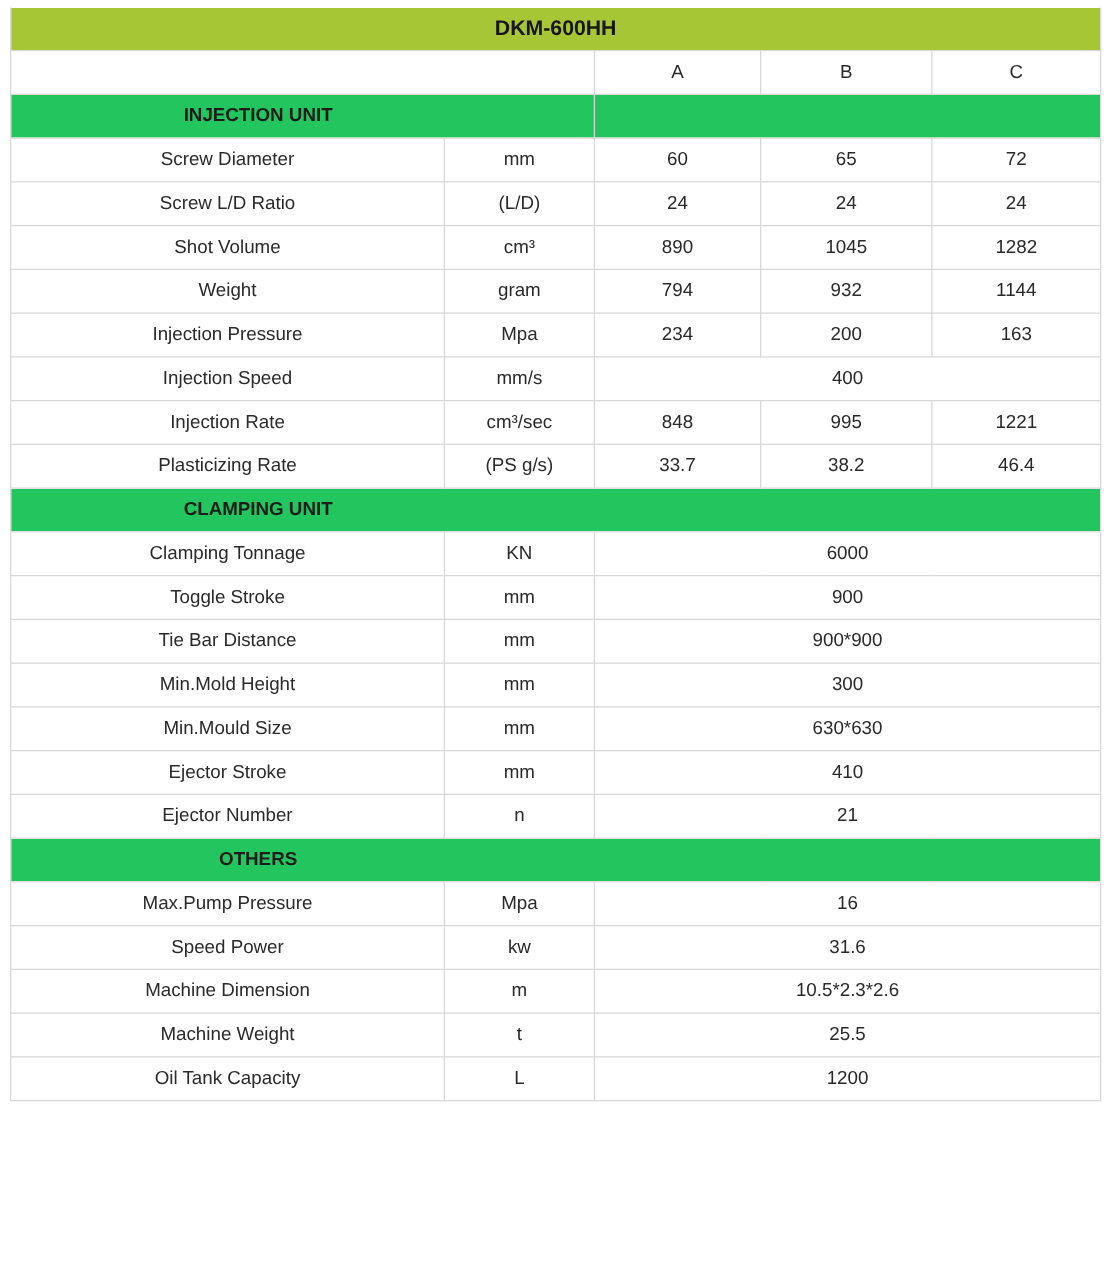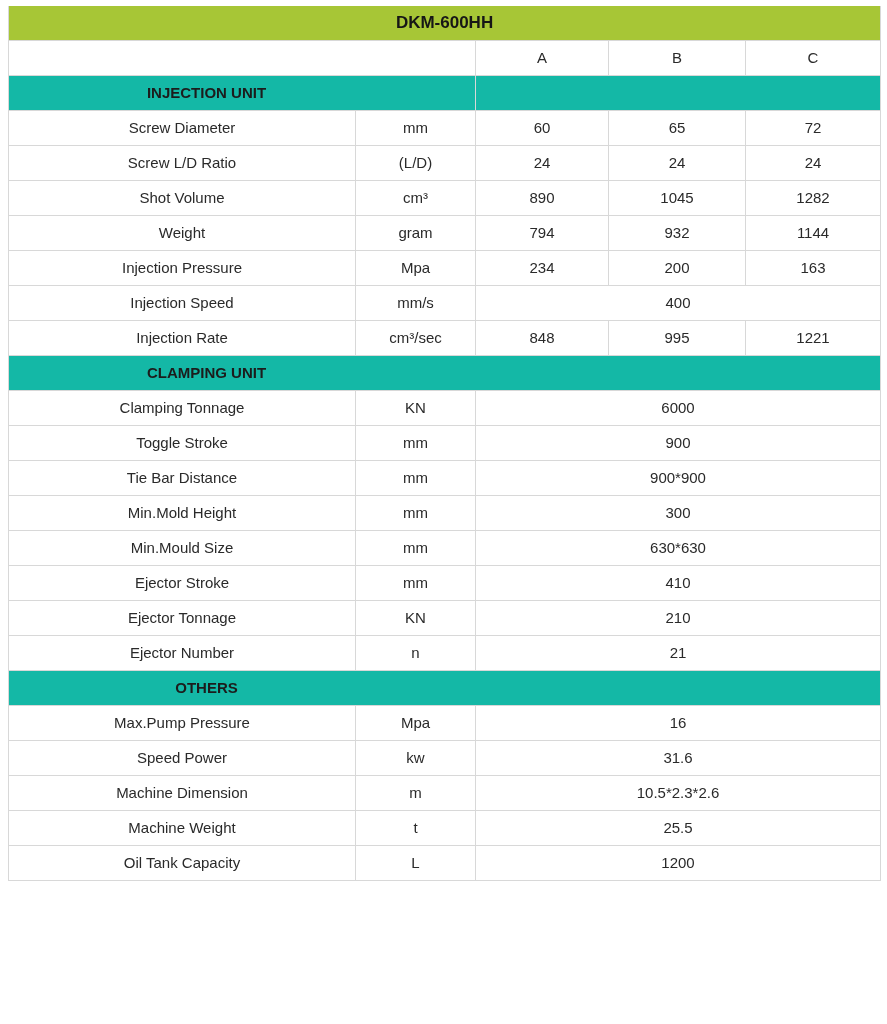--- a/index.html
+++ b/index.html
@@ -37,21 +37,21 @@
     border: none;
     height: 34px;
     font-size: 17px;
     font-weight: bold;
     color: #161616;
   }
   
   tr.col-header-row td { font-size: 15px; color: #2a2a2a; }
   
   tr.section-row td {
-    background: #14b8a6;
+    background: #22c55e;
     border-left: none;
     border-right: none;
     padding-left: 24px;
   }
   tr.section-row td.section-label { font-weight: bold; color: #1c1c1c; }
   tr.section-row td.section-label span.sec-inner {
     display: block;
     width: 347px;
     text-align: center;
     font-size: 15px;
@@ -131,20 +131,27 @@
           <td>mm/s</td>
           <td colspan="3">400</td>
         </tr>
         <tr>
           <td>Injection Rate</td>
           <td>cm³/sec</td>
           <td>848</td>
           <td>995</td>
           <td>1221</td>
         </tr>
+        <tr>
+          <td>Plasticizing Rate</td>
+          <td>(PS g/s)</td>
+          <td>33.7</td>
+          <td>38.2</td>
+          <td>46.4</td>
+        </tr>
         <tr class="section-row">
           <td colspan="2" class="section-label">
             <span class="sec-inner">CLAMPING UNIT</span>
           </td>
           <td colspan="3"></td>
         </tr>
         <tr>
           <td>Clamping Tonnage</td>
           <td>KN</td>
           <td colspan="3">6000</td>
@@ -168,25 +175,20 @@
           <td>Min.Mould Size</td>
           <td>mm</td>
           <td colspan="3">630*630</td>
         </tr>
         <tr>
           <td>Ejector Stroke</td>
           <td>mm</td>
           <td colspan="3">410</td>
         </tr>
         <tr>
-          <td>Ejector Tonnage</td>
-          <td>KN</td>
-          <td colspan="3">210</td>
-        </tr>
-        <tr>
           <td>Ejector Number</td>
           <td>n</td>
           <td colspan="3">21</td>
         </tr>
         <tr class="section-row">
           <td colspan="2" class="section-label">
             <span class="sec-inner">OTHERS</span>
           </td>
           <td colspan="3"></td>
         </tr>

